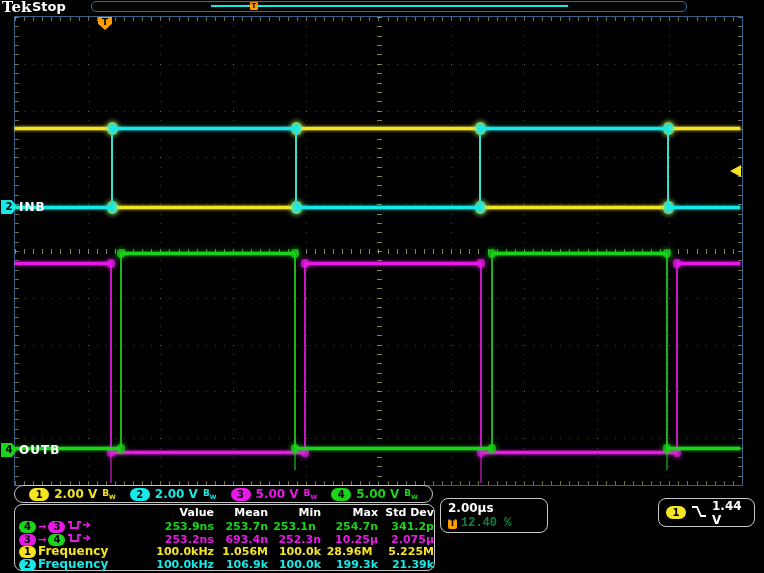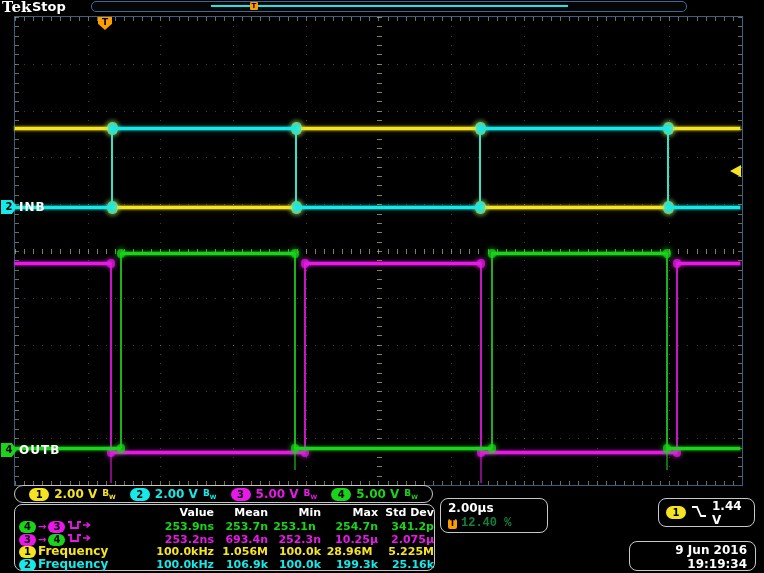--- a/index.html
+++ b/index.html
@@ -249,21 +249,21 @@
         </div>
         <div class="mrow">
           <span class="lbl">
             <span class="oval" style="background: rgb(23, 232, 232); min-width: 17px; height: 12px; line-height: 12px;">2</span>
             <span style="color: rgb(23, 232, 232); font-size: 12px;">Frequency</span>
           </span>
           <span class="num" style="color: rgb(23, 232, 232);">100.0kHz</span>
           <span class="num" style="color: rgb(23, 232, 232);">106.9k</span>
           <span class="num" style="color: rgb(23, 232, 232);">100.0k</span>
           <span class="num" style="color: rgb(23, 232, 232);">199.3k</span>
-          <span class="num" style="color: rgb(23, 232, 232);">25.16k</span>
+          <span class="num" style="color: rgb(23, 232, 232);">21.39k</span>
         </div>
       </div>
   </div>
 
   <div class="abs box tb-box">
     <div class="tb-line1">2.00µs</div>
     <div class="tb-line2">
       <span class="t-icon">T</span>
       <span style="color:#15803d;font-family:Liberation Mono, monospace;">12.40 %</span>
     </div>
@@ -273,18 +273,14 @@
   <div class="abs box trig-box">
     <span class="oval" id="trig-src-badge" style="background: rgb(245, 228, 35);">1</span>
     <span>
       <svg width="16" height="13" viewBox="0 0 16 13">
           <path d="M1 2 h5 l4 9 h5" fill="none" stroke="#fff" stroke-width="1.8"></path>
         </svg>
     </span>
     <span class="trig-val">1.44 V</span>
   </div>
 
-  <div class="abs box date-box">
-    <div>9 Jun 2016</div>
-    <div>19:19:34</div>
-  </div>
 
 </div>
 
 </body></html>

